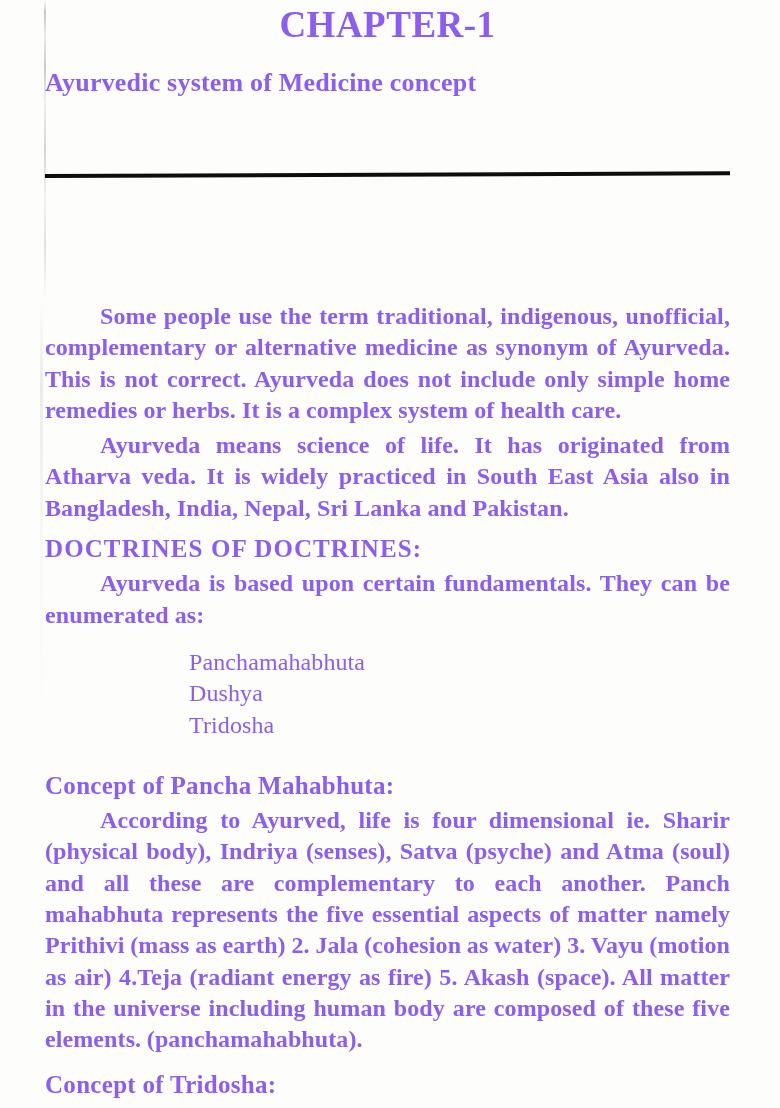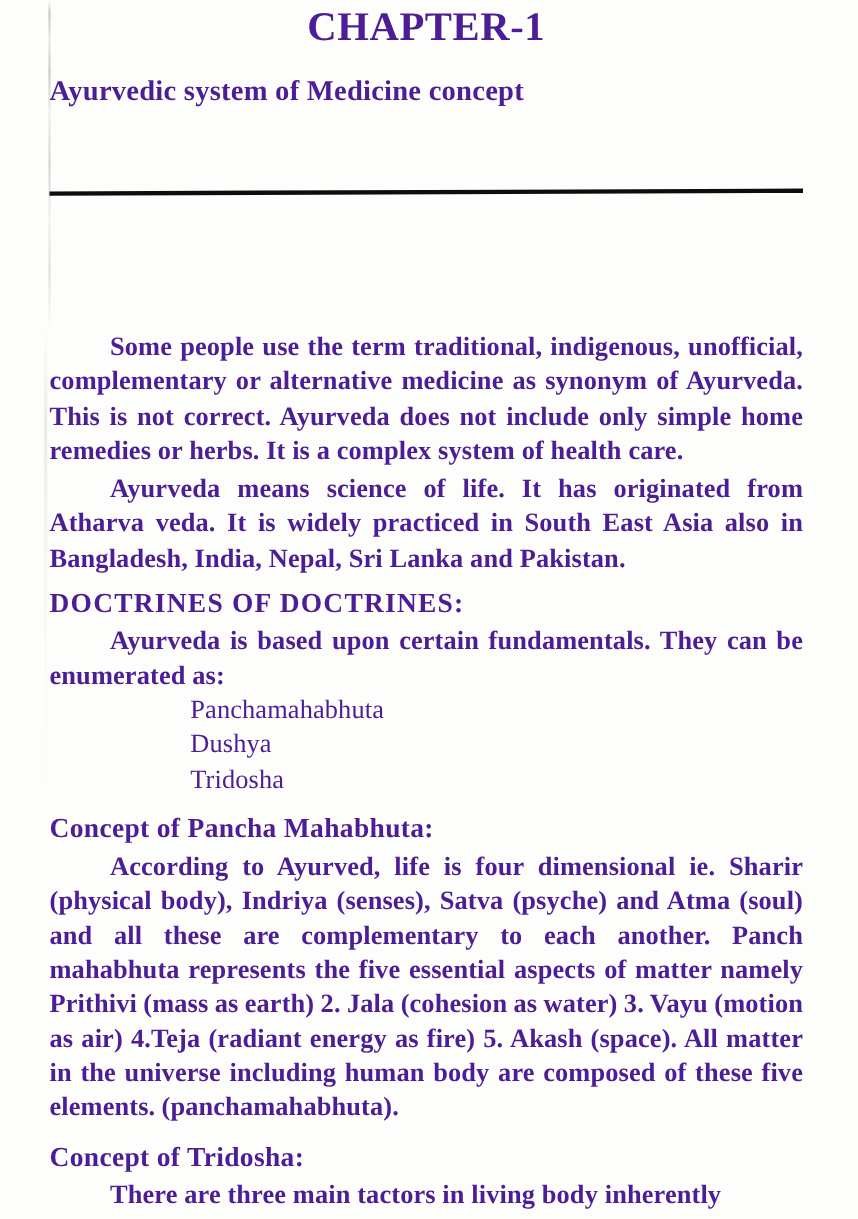--- a/index.html
+++ b/index.html
@@ -7,21 +7,21 @@
     padding: 0;
     background: #ffffff;
   }
   .page {
     position: relative;
     width: 780px;
     height: 1108px;
     background: #fdfdfc;
     overflow: hidden;
     font-family: "Liberation Serif", "DejaVu Serif", serif;
-    color: #4c1d95;
+    color: #8b5cf6;
     -webkit-font-smoothing: none;
   }
 
   
   .scan-streak {
     position: absolute;
     left: 44px;
     top: 0px;
     width: 2px;
     height: 300px;
@@ -115,21 +115,21 @@
   h2.caps-heading {
     letter-spacing: 1.1px;
   }
 
   .gap-sm { height: 4px; }
   .gap-md { height: 9px; }
   .gap-lg { height: 13px; }
 
   ul.fundamentals {
     list-style: none;
-    margin: 0;
+    margin: 16px;
     padding: 0 0 0 128px;
   }
   ul.fundamentals li {
     font-size: 24px;
     line-height: 31.3px;
     letter-spacing: 0.1px;
   }
 
   
   p.para.last-line {

